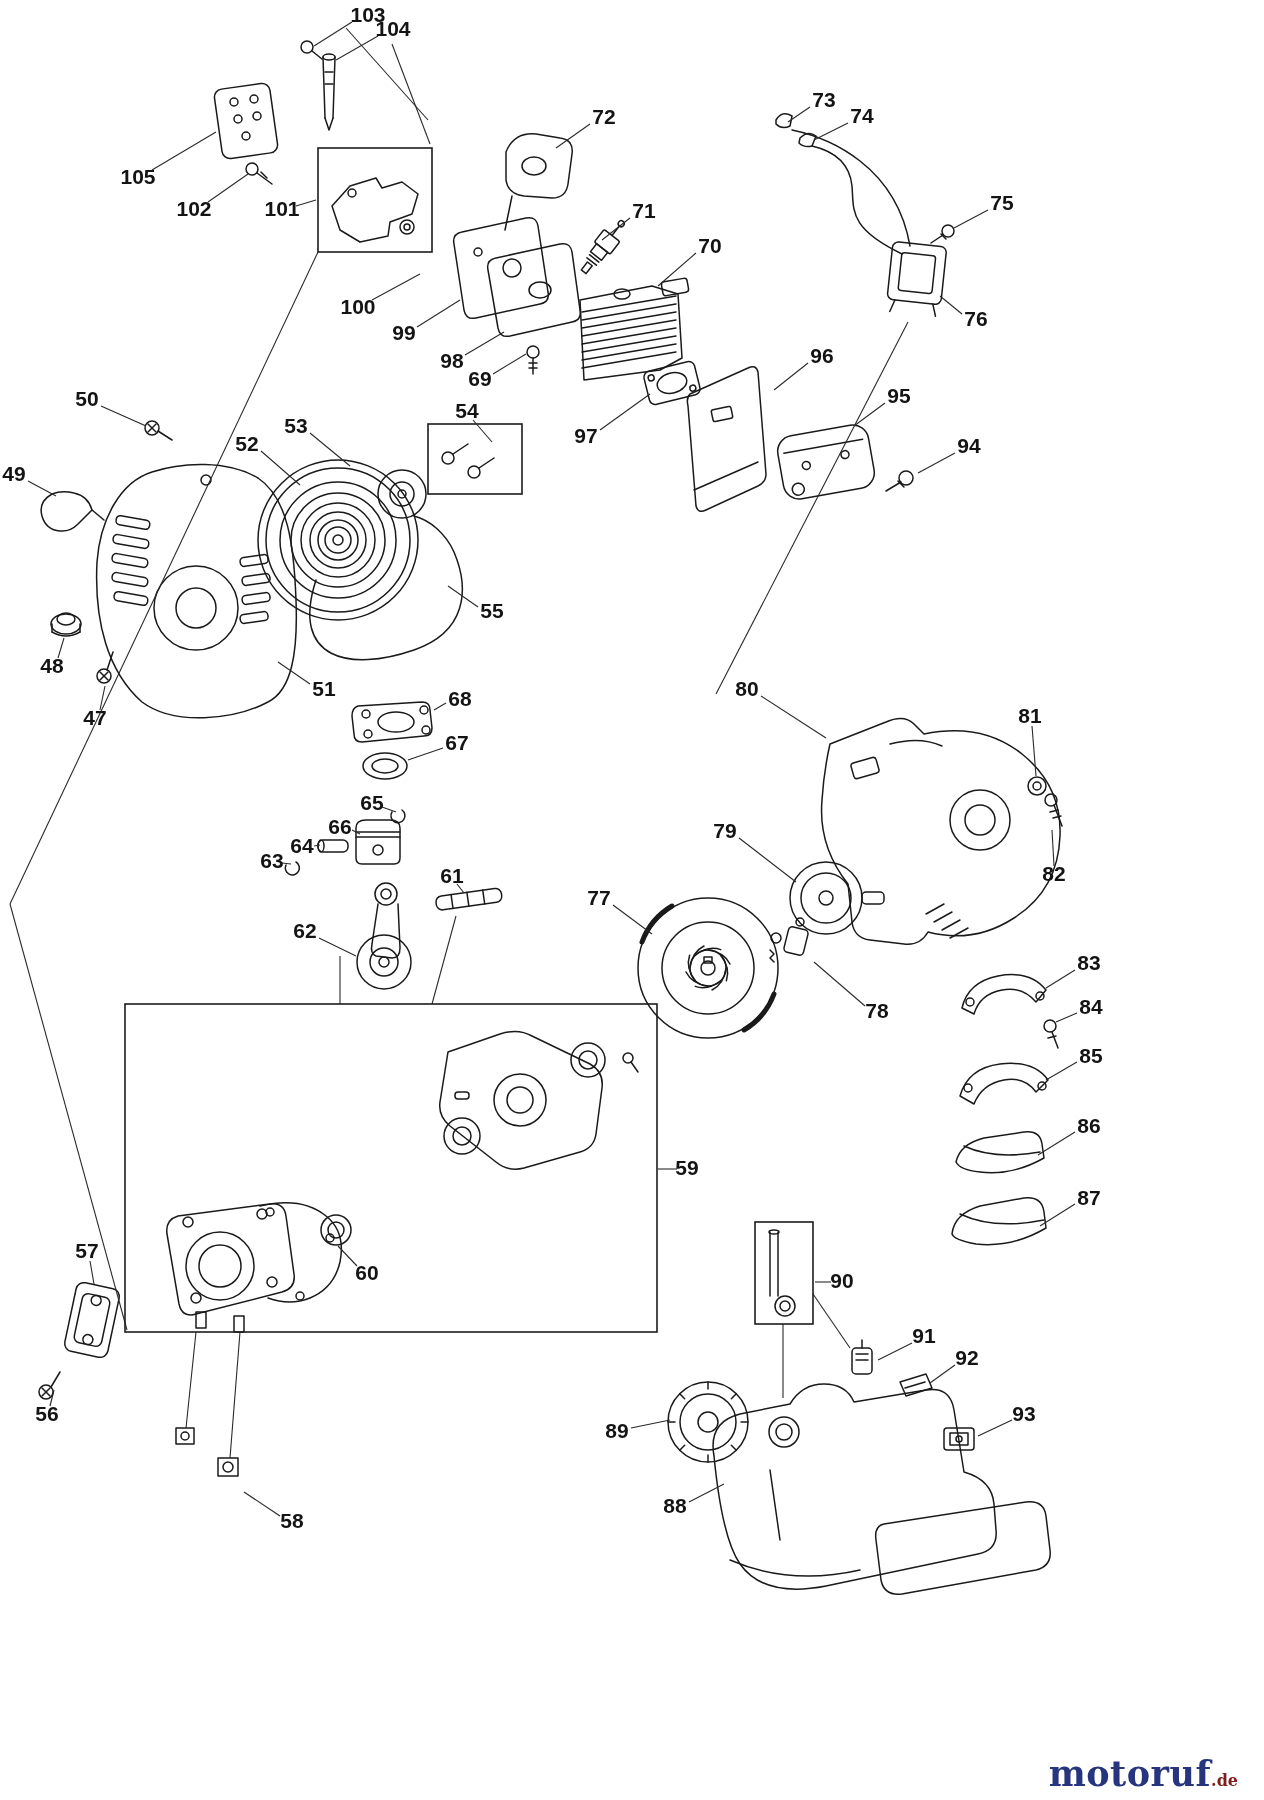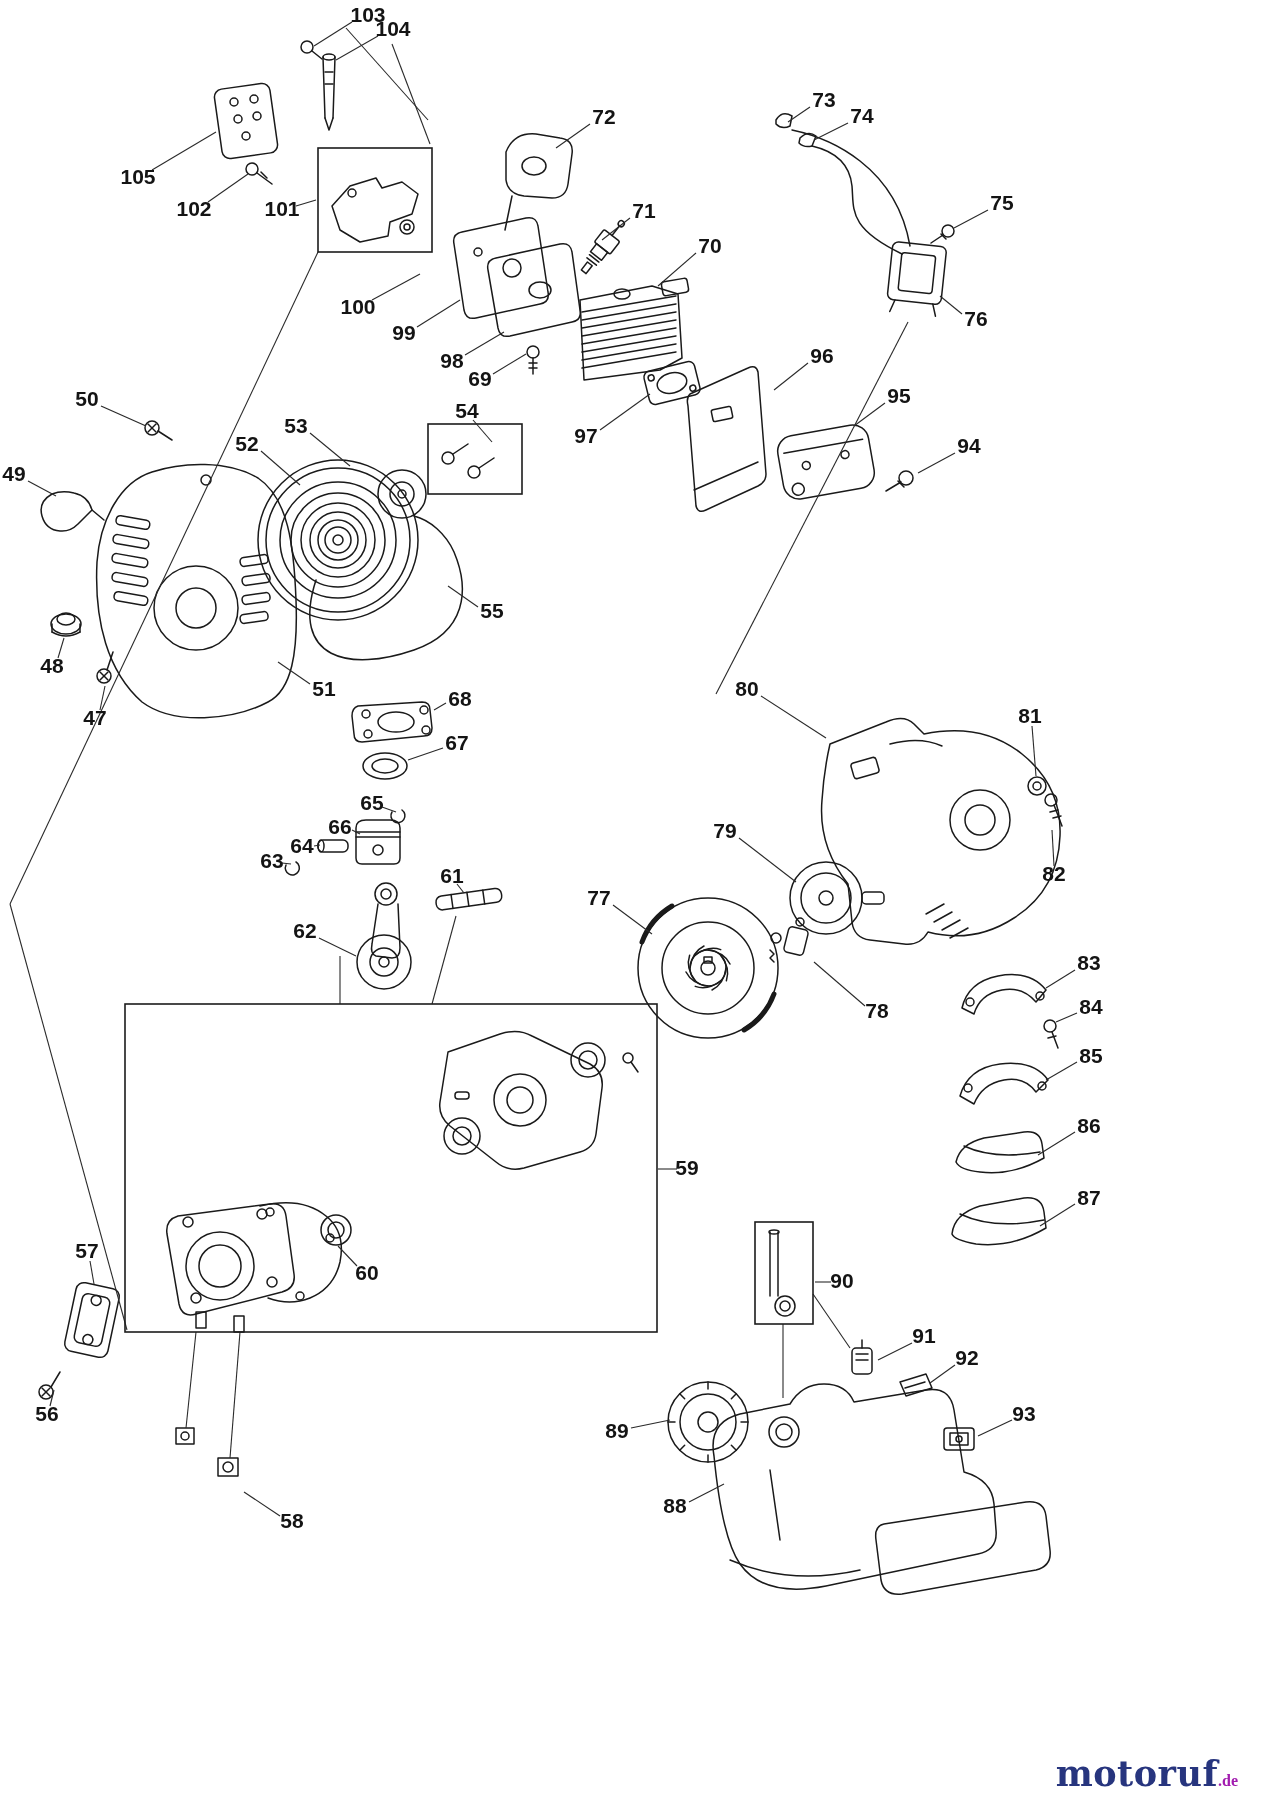--- a/index.html
+++ b/index.html
@@ -556,16 +556,16 @@
       <text x="967" y="1359">92</text>
       <line x1="1012" y1="1420" x2="978" y2="1436"></line>
       <text x="1024" y="1415">93</text>
       <line x1="631" y1="1428" x2="670" y2="1420"></line>
       <text x="617" y="1432">89</text>
       <line x1="689" y1="1502" x2="724" y2="1484"></line>
       <text x="675" y="1507">88</text>
     </svg>
 
   <div class="logo">
-    <span class="main" style="color: rgb(39, 53, 126);">motoruf</span><span class="suffix" style="color: #a21caf; font-family: Liberation Serif, serif;">.de</span>
+    <span class="main" style="color: rgb(39, 53, 126);">motoruf</span><span class="suffix" style="color: #7f1d1d;">.de</span>
   </div>
 
 </div>
 
 </body></html>

